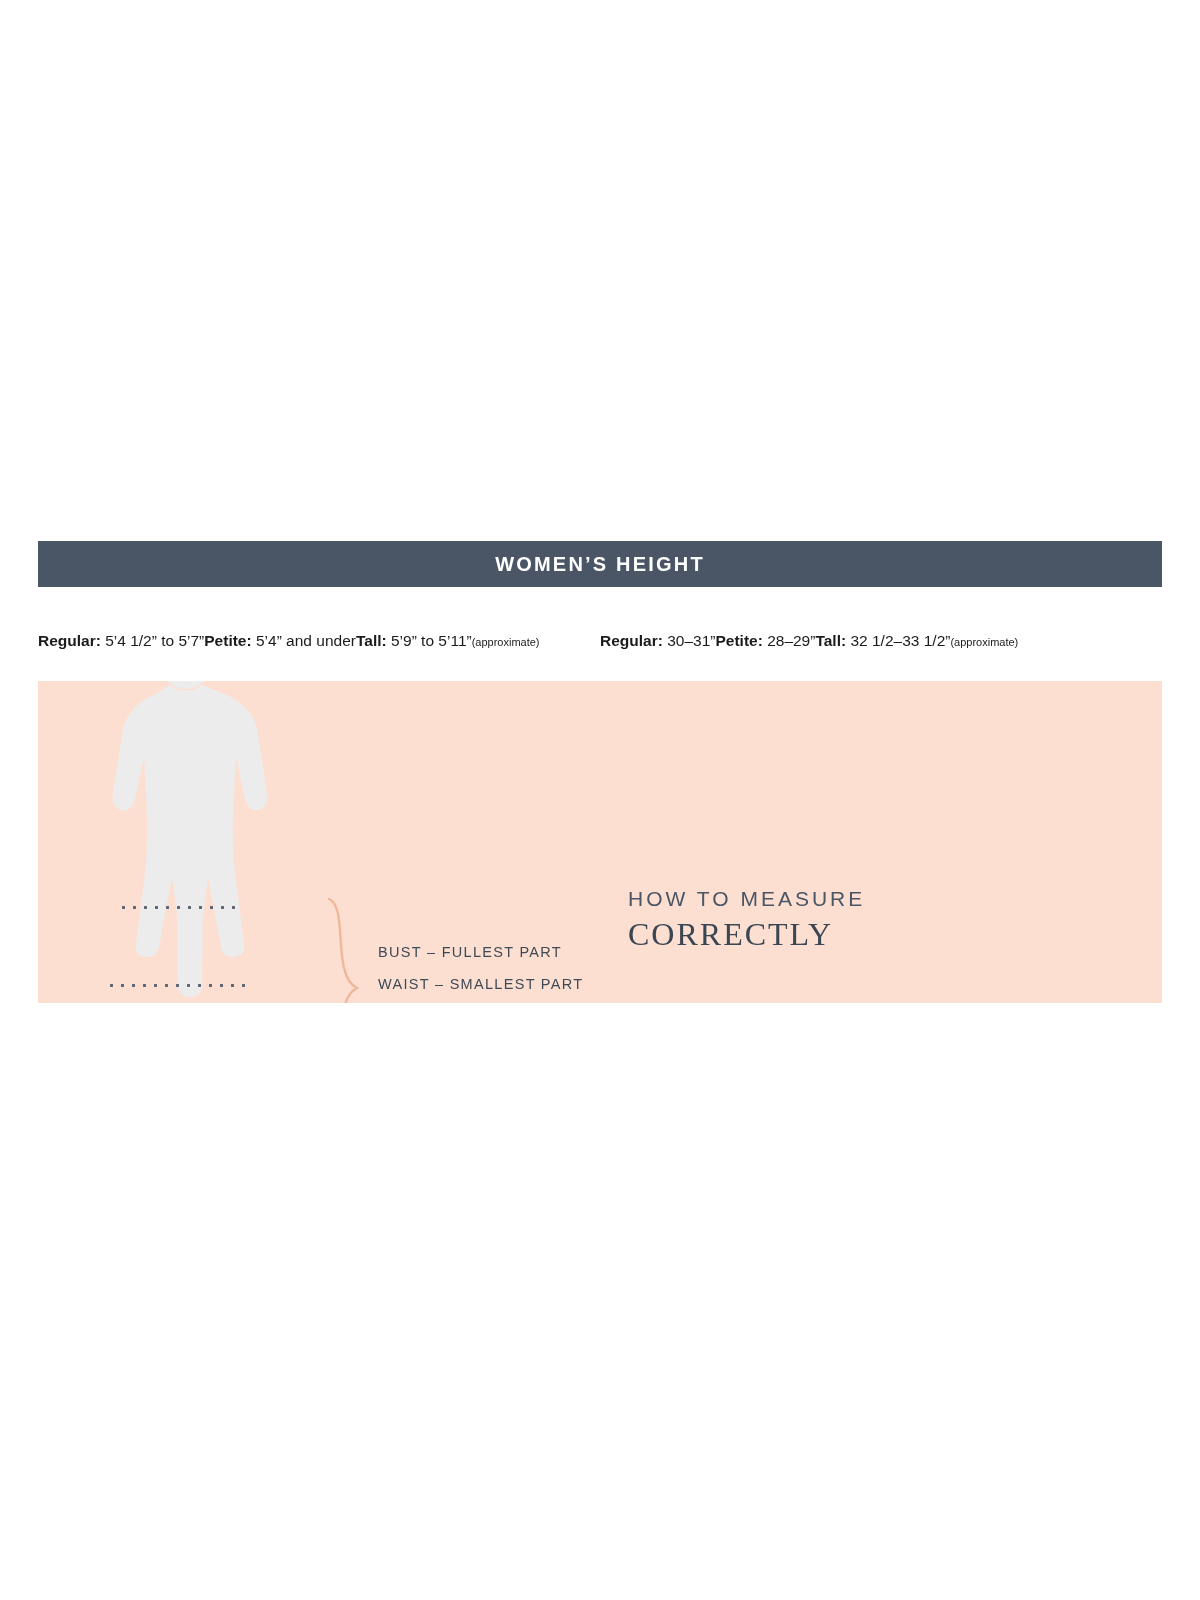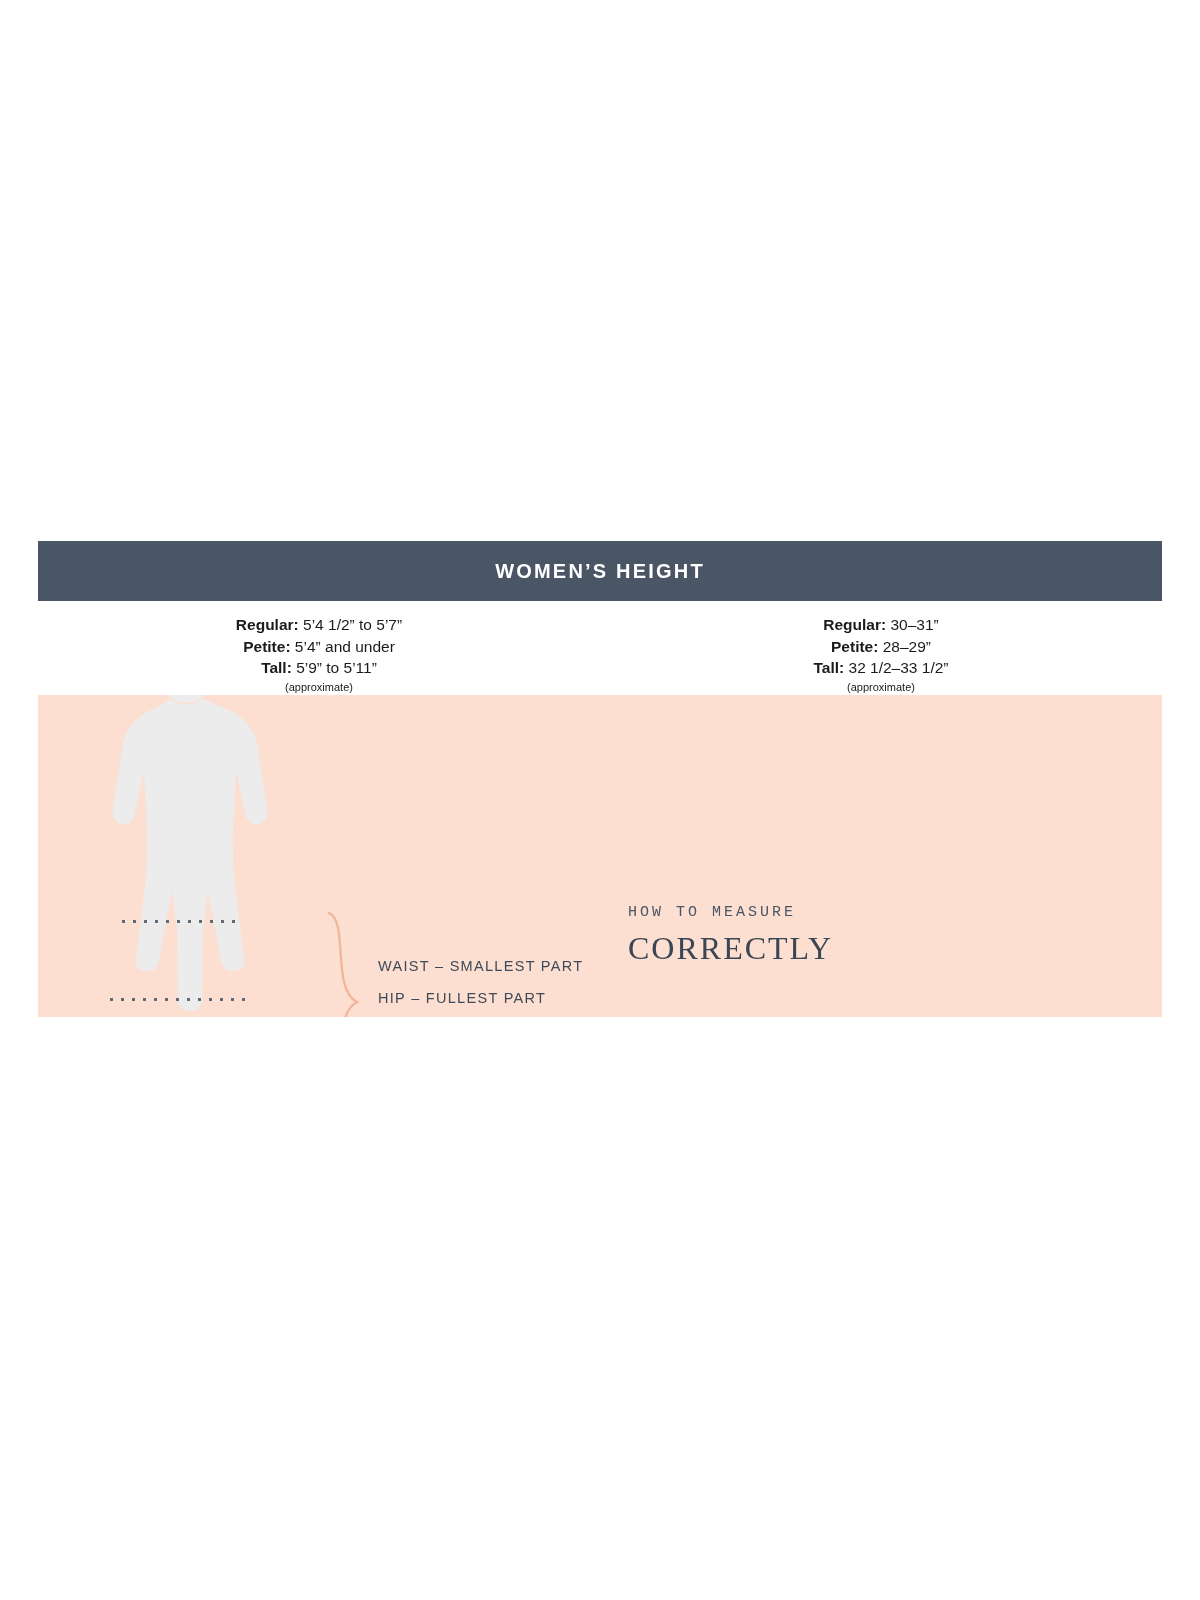--- a/index.html
+++ b/index.html
@@ -18,21 +18,21 @@
     position: absolute;
     left: 38px;
     top: 541px;
     width: 1124px;
     height: 470px;
   }
 
   
   .header-band {
     position: relative;
-    height: 60px;
+    height: 46px;
     background: #4a5565;
     display: flex;
   }
   .header-cell {
     flex: 1 1 0;
     display: flex;
     align-items: center;
     justify-content: center;
   }
   .header-cell .htext {
@@ -45,21 +45,20 @@
   
   .info-band {
     position: relative;
     height: 94px;
     background: #ffffff;
     display: flex;
   }
   .info-cell {
     flex: 1 1 0;
     display: flex;
-    flex-direction: column;
     align-items: center;
     justify-content: flex-start;
     padding-top: 13px;
     box-sizing: border-box;
   }
   .info-line {
     font-size: 15.5px;
     color: #1b1b1b;
     line-height: 21.5px;
     white-space: nowrap;
@@ -126,22 +125,22 @@
   }
 
   
   .measure-block {
     position: absolute;
     left: 590px;
     top: 205px;
     width: 500px;
   }
   .kicker {
-    font-family: Liberation Mono, monospace;
-    font-size: 15px;
+    font-family: Liberation Sans, sans-serif;
+    font-size: 21px;
     letter-spacing: 3px;
     color: #4a5565;
     line-height: 26px;
   }
   .headline {
     font-family: "Liberation Serif", serif;
     font-size: 32px;
     letter-spacing: 2px;
     color: #3b4654;
     line-height: 44px;
@@ -225,20 +224,21 @@
     </svg>
 
     <div class="dots dots-bust"></div>
     <div class="dots dots-waist"></div>
 
     <svg class="brace" viewBox="0 0 40 182">
       <path d="M6 2 C26 10 8 78 34 91 C8 104 26 172 6 180" fill="none" stroke="#f0b79a" stroke-width="2.4" stroke-linecap="round"></path>
     </svg>
 
     <div class="part-labels">
+      <div class="part-label">BUST – FULLEST PART</div>
       <div class="part-label">WAIST – SMALLEST PART</div>
       <div class="part-label">HIP – FULLEST PART</div>
     </div>
 
     <div class="measure-block">
       <div class="kicker">HOW TO MEASURE</div>
       <div class="headline">CORRECTLY</div>
     </div>
 
   </div>

